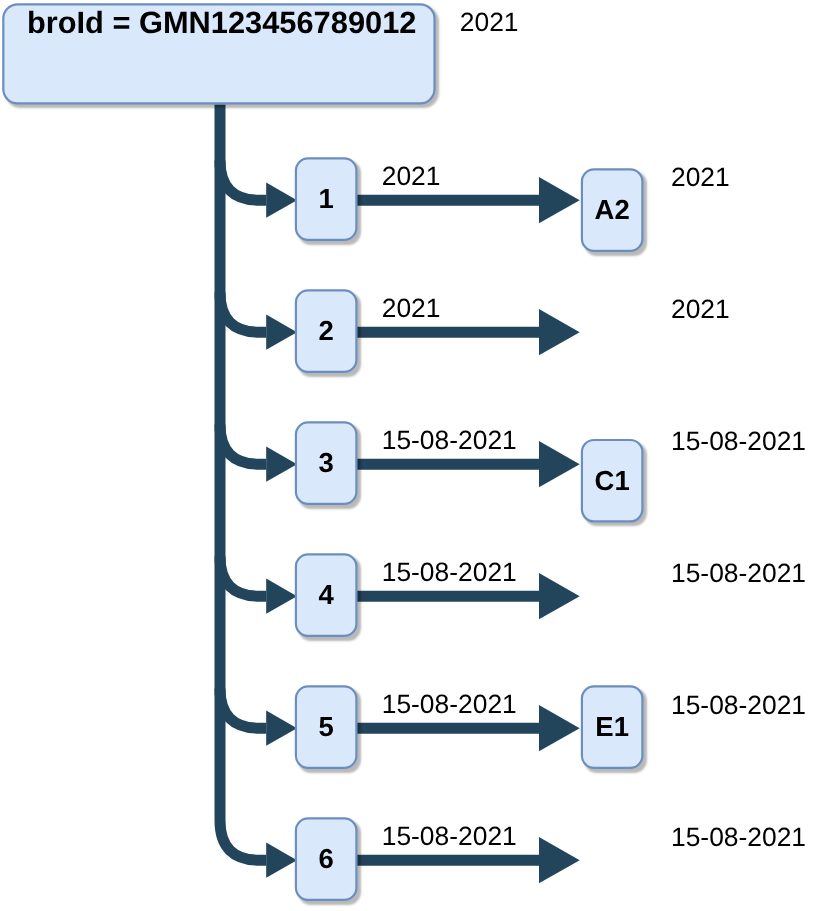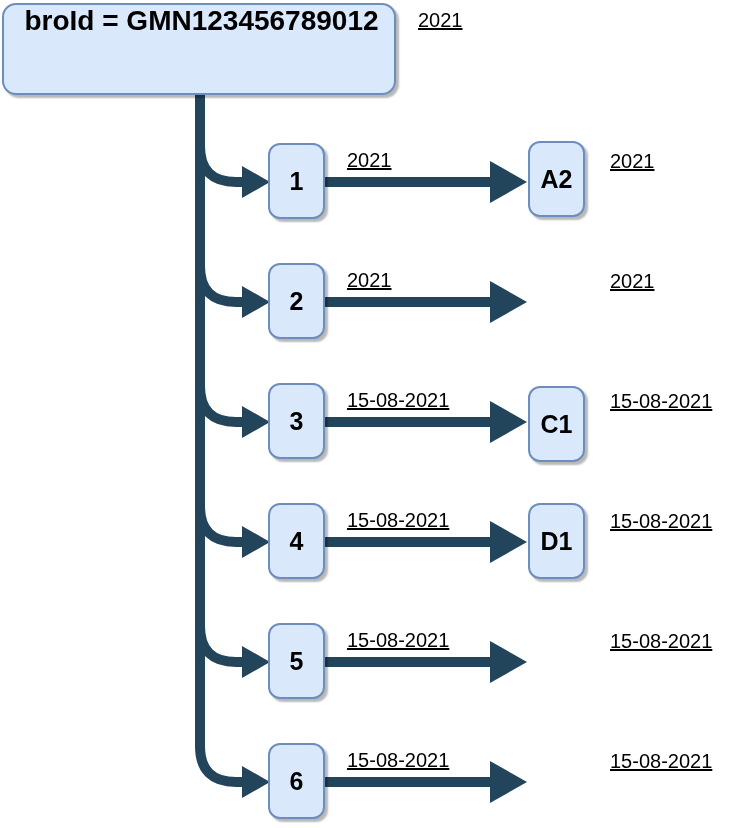--- a/index.html
+++ b/index.html
@@ -58,25 +58,24 @@
     font-size: 28px;
     line-height: 32px;
     white-space: nowrap;
   }
   .node.small {
     width: 57px; height: 76px;
     font-size: 25px;
   }
   .lbl {
     position: absolute;
-    font-size: 20px;
+    font-size: 24px;
     line-height: 25px;
     white-space: nowrap;
     color: var(--text);
-    text-decoration: underline;
   }
 </style>
 </head>
 <body>
 
 <div class="canvas">
 
   <svg class="connector-layer" width="750" height="828" viewBox="0 0 750 828" aria-hidden="true">
 
     <path class="conn" d="M200 95 L200 746 Q200 782 236 782 L242 782"></path>
@@ -111,53 +110,53 @@
 
   <div class="node root">
     <div>broId = GMN123456789012</div>
   </div>
   <div class="lbl" style="left:418px;top:8px">2021</div>
 
   <div class="node small" style="left:268px;top:143px">
       <span>1</span>
     </div>
   <div class="lbl" style="left:347px;top:148px">2021</div>
-  <div class="node small" style="left:528px;top:141px">
+  <div class="node small" style="left:528px;top:153px">
       <span>A2</span>
     </div>
   <div class="lbl" style="left:610px;top:149px">2021</div>
 
   <div class="node small" style="left:268px;top:263px">
       <span>2</span>
     </div>
   <div class="lbl" style="left:347px;top:268px">2021</div>
   <div class="lbl" style="left:610px;top:269px">2021</div>
 
   <div class="node small" style="left:268px;top:383px">
       <span>3</span>
     </div>
   <div class="lbl" style="left:347px;top:388px">15-08-2021</div>
-  <div class="node small" style="left:528px;top:386px">
+  <div class="node small" style="left:528px;top:399px">
       <span>C1</span>
     </div>
   <div class="lbl" style="left:610px;top:389px">15-08-2021</div>
 
   <div class="node small" style="left:268px;top:503px">
       <span>4</span>
     </div>
   <div class="lbl" style="left:347px;top:508px">15-08-2021</div>
-  <div class="node small" style="left:528px;top:503px">
-      <span>D1</span>
-    </div>
   <div class="lbl" style="left:610px;top:509px">15-08-2021</div>
 
   <div class="node small" style="left:268px;top:623px">
       <span>5</span>
     </div>
   <div class="lbl" style="left:347px;top:628px">15-08-2021</div>
+  <div class="node small" style="left:528px;top:623px">
+      <span>E1</span>
+    </div>
   <div class="lbl" style="left:610px;top:629px">15-08-2021</div>
 
   <div class="node small" style="left:268px;top:743px">
       <span>6</span>
     </div>
   <div class="lbl" style="left:347px;top:748px">15-08-2021</div>
   <div class="lbl" style="left:610px;top:749px">15-08-2021</div>
 
 </div>
 

